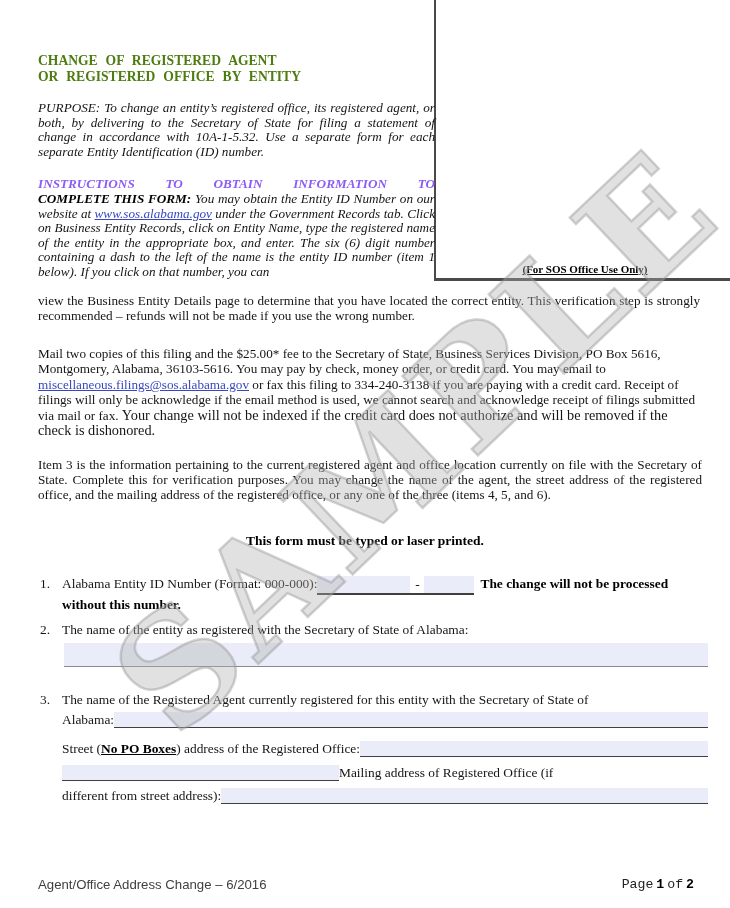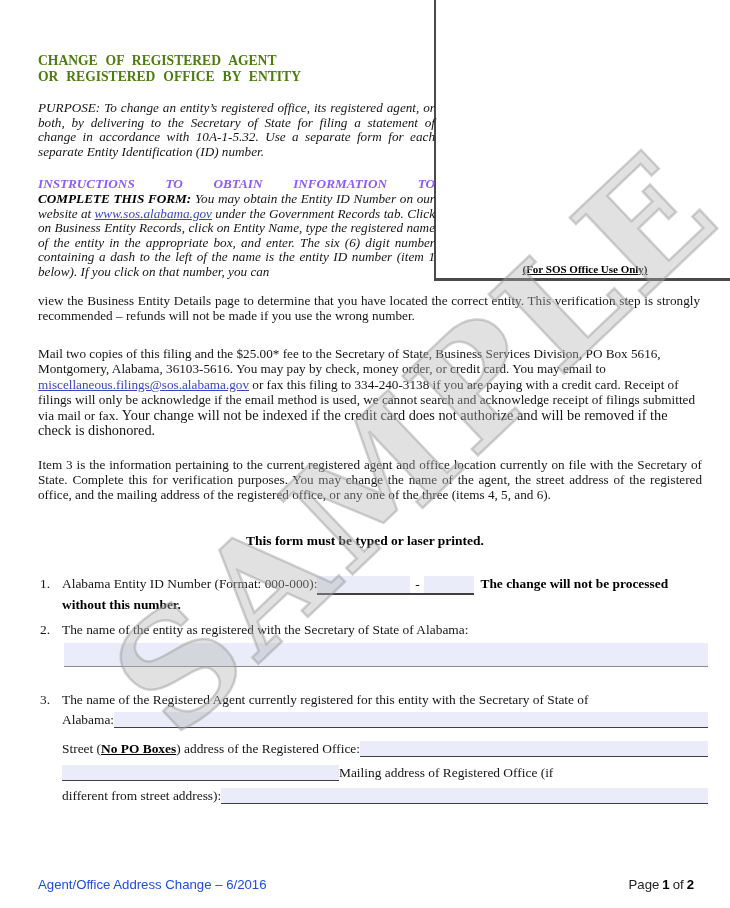--- a/index.html
+++ b/index.html
@@ -52,22 +52,22 @@
   .item3 .row { display:flex; height:16px; padding-left:22px; }
   .item3 .row .rlabel { align-self:flex-end; line-height:17px; white-space:nowrap; }
   .item3 .row .fill { flex:1 1 auto; background:#eaedf9; border-bottom:1.6px solid #3f3f3f; }
   .item3 .row .fill.fixed { flex:0 0 277px; }
   .item3 .r1 { margin-top:4px; }
   .item3 .r2 { margin-top:13px; }
   .item3 .r3 { margin-top:8px; }
   .item3 .r4 { margin-top:7px; }
   .ul { text-decoration:underline; }
 
-  .footer-left { position:absolute; left:38px; top:878px; font-family:"Liberation Sans","DejaVu Sans",sans-serif; font-size:13.2px; color:#1d4ed8; z-index:2; }
-  .footer-right { position:absolute; right:36px; top:878px; font-family:Liberation Sans, sans-serif; font-size:13.2px; color:#222; z-index:2; }
+  .footer-left { position:absolute; left:38px; top:878px; font-family:"Liberation Sans","DejaVu Sans",sans-serif; font-size:13.2px; color:#404040; z-index:2; }
+  .footer-right { position:absolute; right:36px; top:878px; font-family:Liberation Mono, monospace; font-size:13.2px; color:#222; z-index:2; }
   .footer-right span { margin-left:3px; }
   .footer-right span:first-child { margin-left:0; }
 
   .watermark {
     position:absolute; left:52px; top:398px; width:640px; height:170px;
     font-family:"DejaVu Serif","Liberation Serif",serif; font-weight:bold;
     font-size:150px; line-height:170px; text-align:center; letter-spacing:6px;
     color:rgba(176,176,176,0.38);
     -webkit-text-stroke:2.5px rgba(148,148,148,0.42);
     transform:rotate(-43.5deg); transform-origin:center center;

